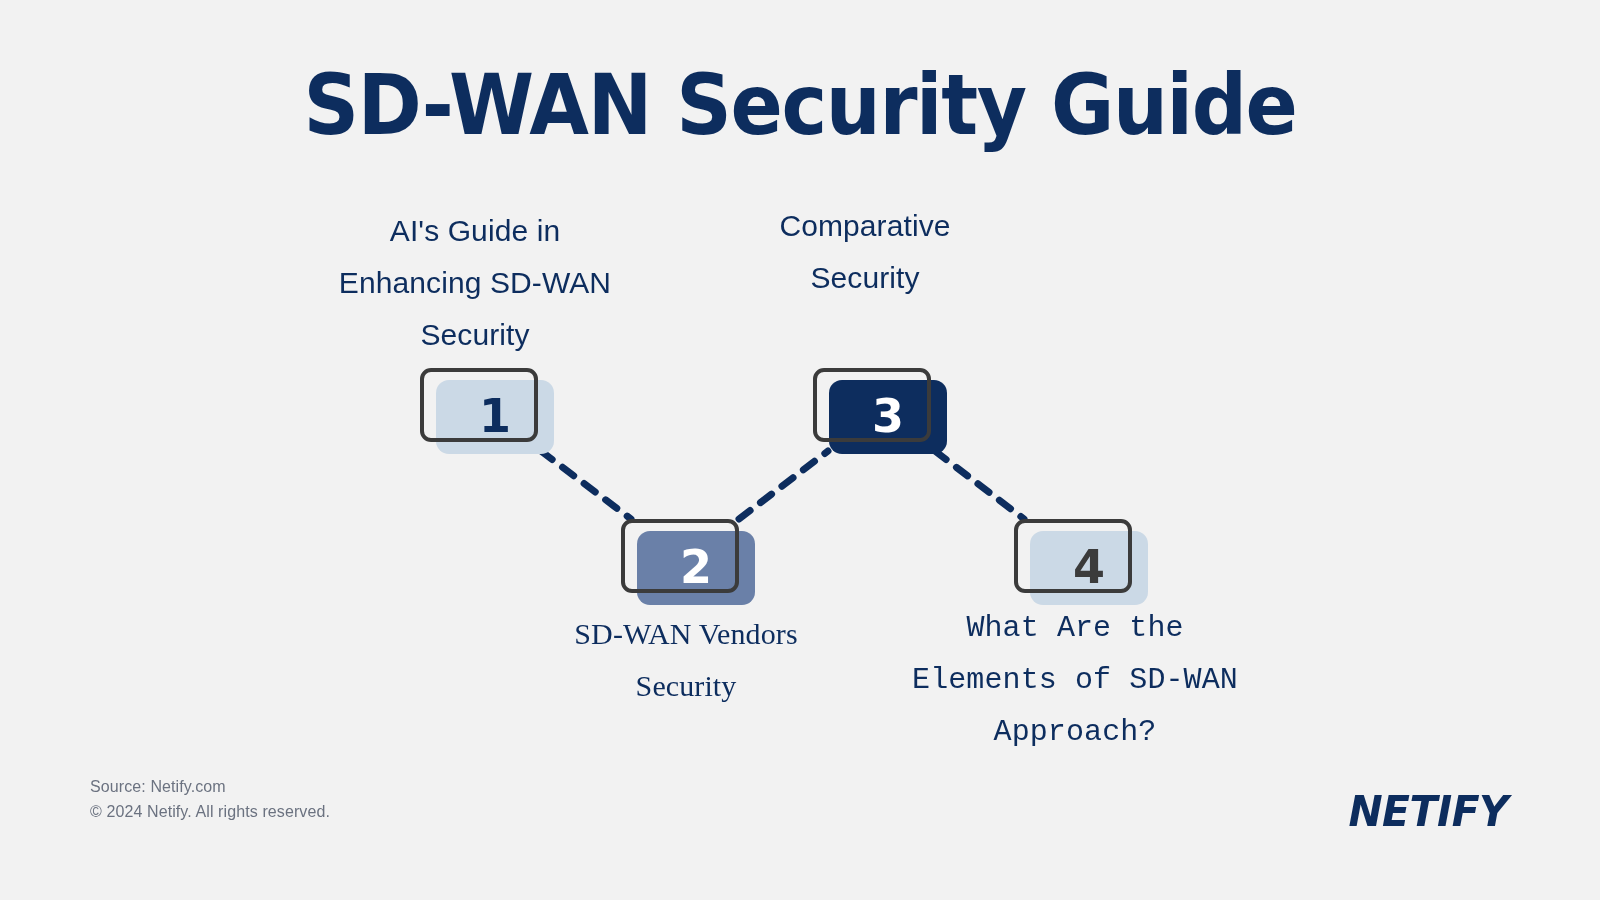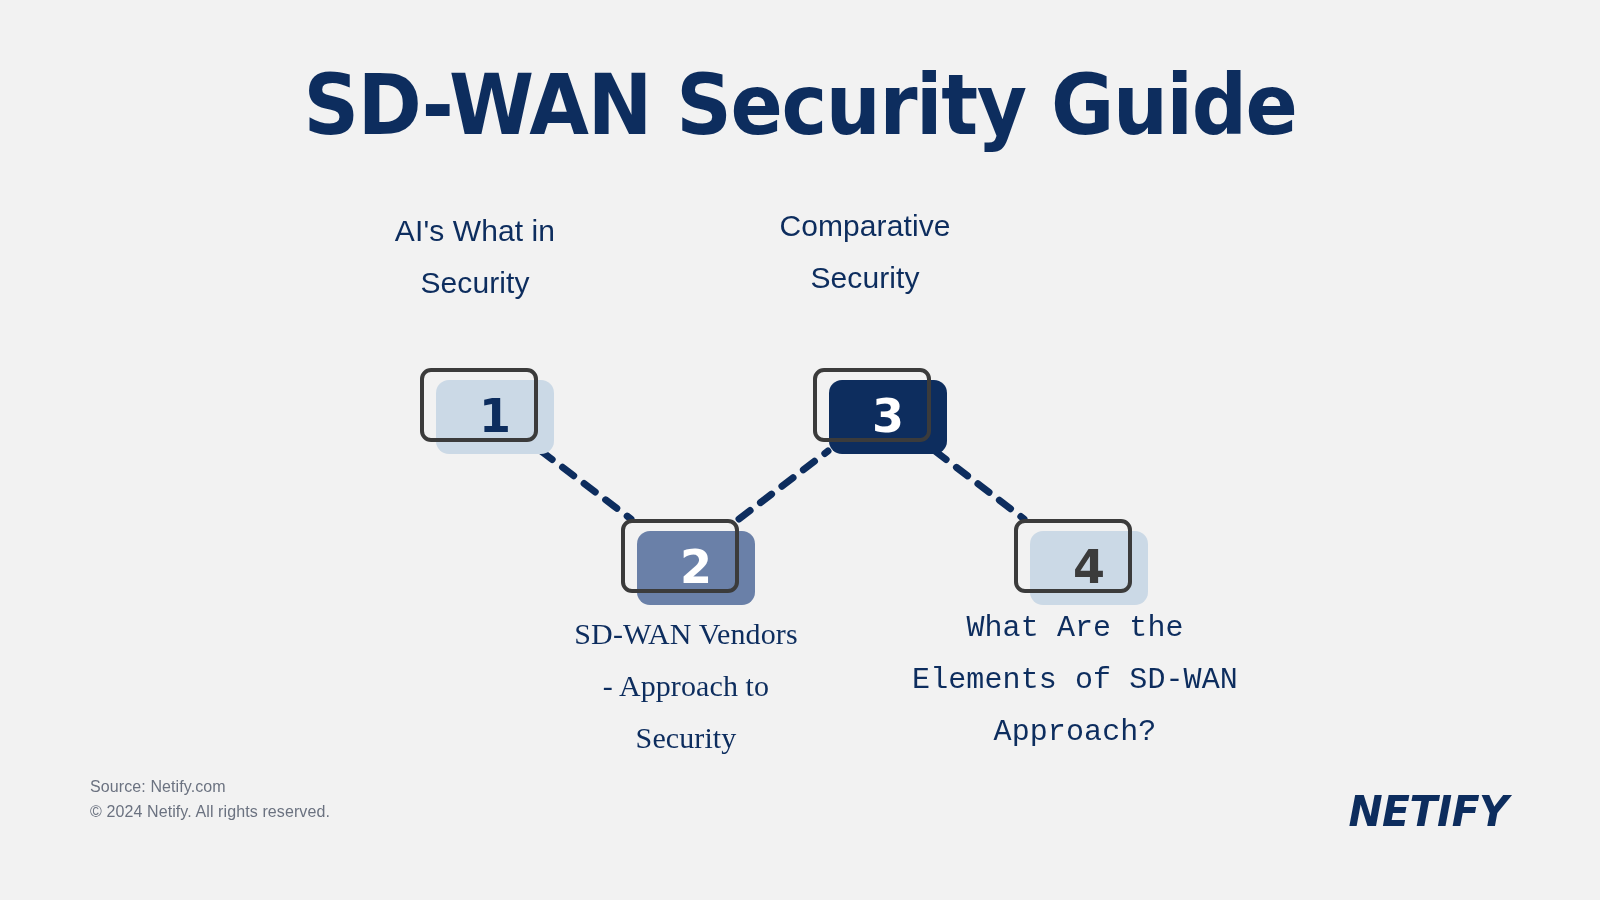--- a/index.html
+++ b/index.html
@@ -157,21 +157,22 @@
 
   <h1 class="page-title">SD-WAN Security Guide</h1>
 
   <svg id="connectors" viewBox="0 0 1600 900" width="1600" height="900" aria-hidden="true">
     <line x1="541" y1="451" x2="631" y2="519" stroke="#0d2d5e" stroke-width="7" stroke-linecap="round" stroke-dasharray="14 13"></line>
     <line x1="739" y1="519" x2="828" y2="451" stroke="#0d2d5e" stroke-width="7" stroke-linecap="round" stroke-dasharray="14 13"></line>
     <line x1="935" y1="451" x2="1024" y2="519" stroke="#0d2d5e" stroke-width="7" stroke-linecap="round" stroke-dasharray="14 13"></line>
   </svg>
 
   <div class="step-label" style="left:295px; top:205px; width:360px;">
-    <div>AI's What in</div>
+    <div>AI's Guide in</div>
+    <div>Enhancing SD-WAN</div>
     <div>Security</div>
   </div>
   <div class="step" style="left:420px; top:368px;">
     <div class="badge v-light">
       <div class="plate"></div>
       <div class="frame"></div>
       <div class="num">1</div>
     </div>
   </div>
 
@@ -189,21 +190,20 @@
 
   <div class="step" style="left:621px; top:519px;">
     <div class="badge v-slate">
       <div class="plate"></div>
       <div class="frame"></div>
       <div class="num">2</div>
     </div>
   </div>
   <div class="step-label" style="left:506px; top:608px; width:360px;font-family:Liberation Serif, serif;">
     <div>SD-WAN Vendors</div>
-    <div>- Approach to</div>
     <div>Security</div>
   </div>
 
   <div class="step" style="left:1014px; top:519px;">
     <div class="badge v-light-dark">
       <div class="plate"></div>
       <div class="frame"></div>
       <div class="num">4</div>
     </div>
   </div>

